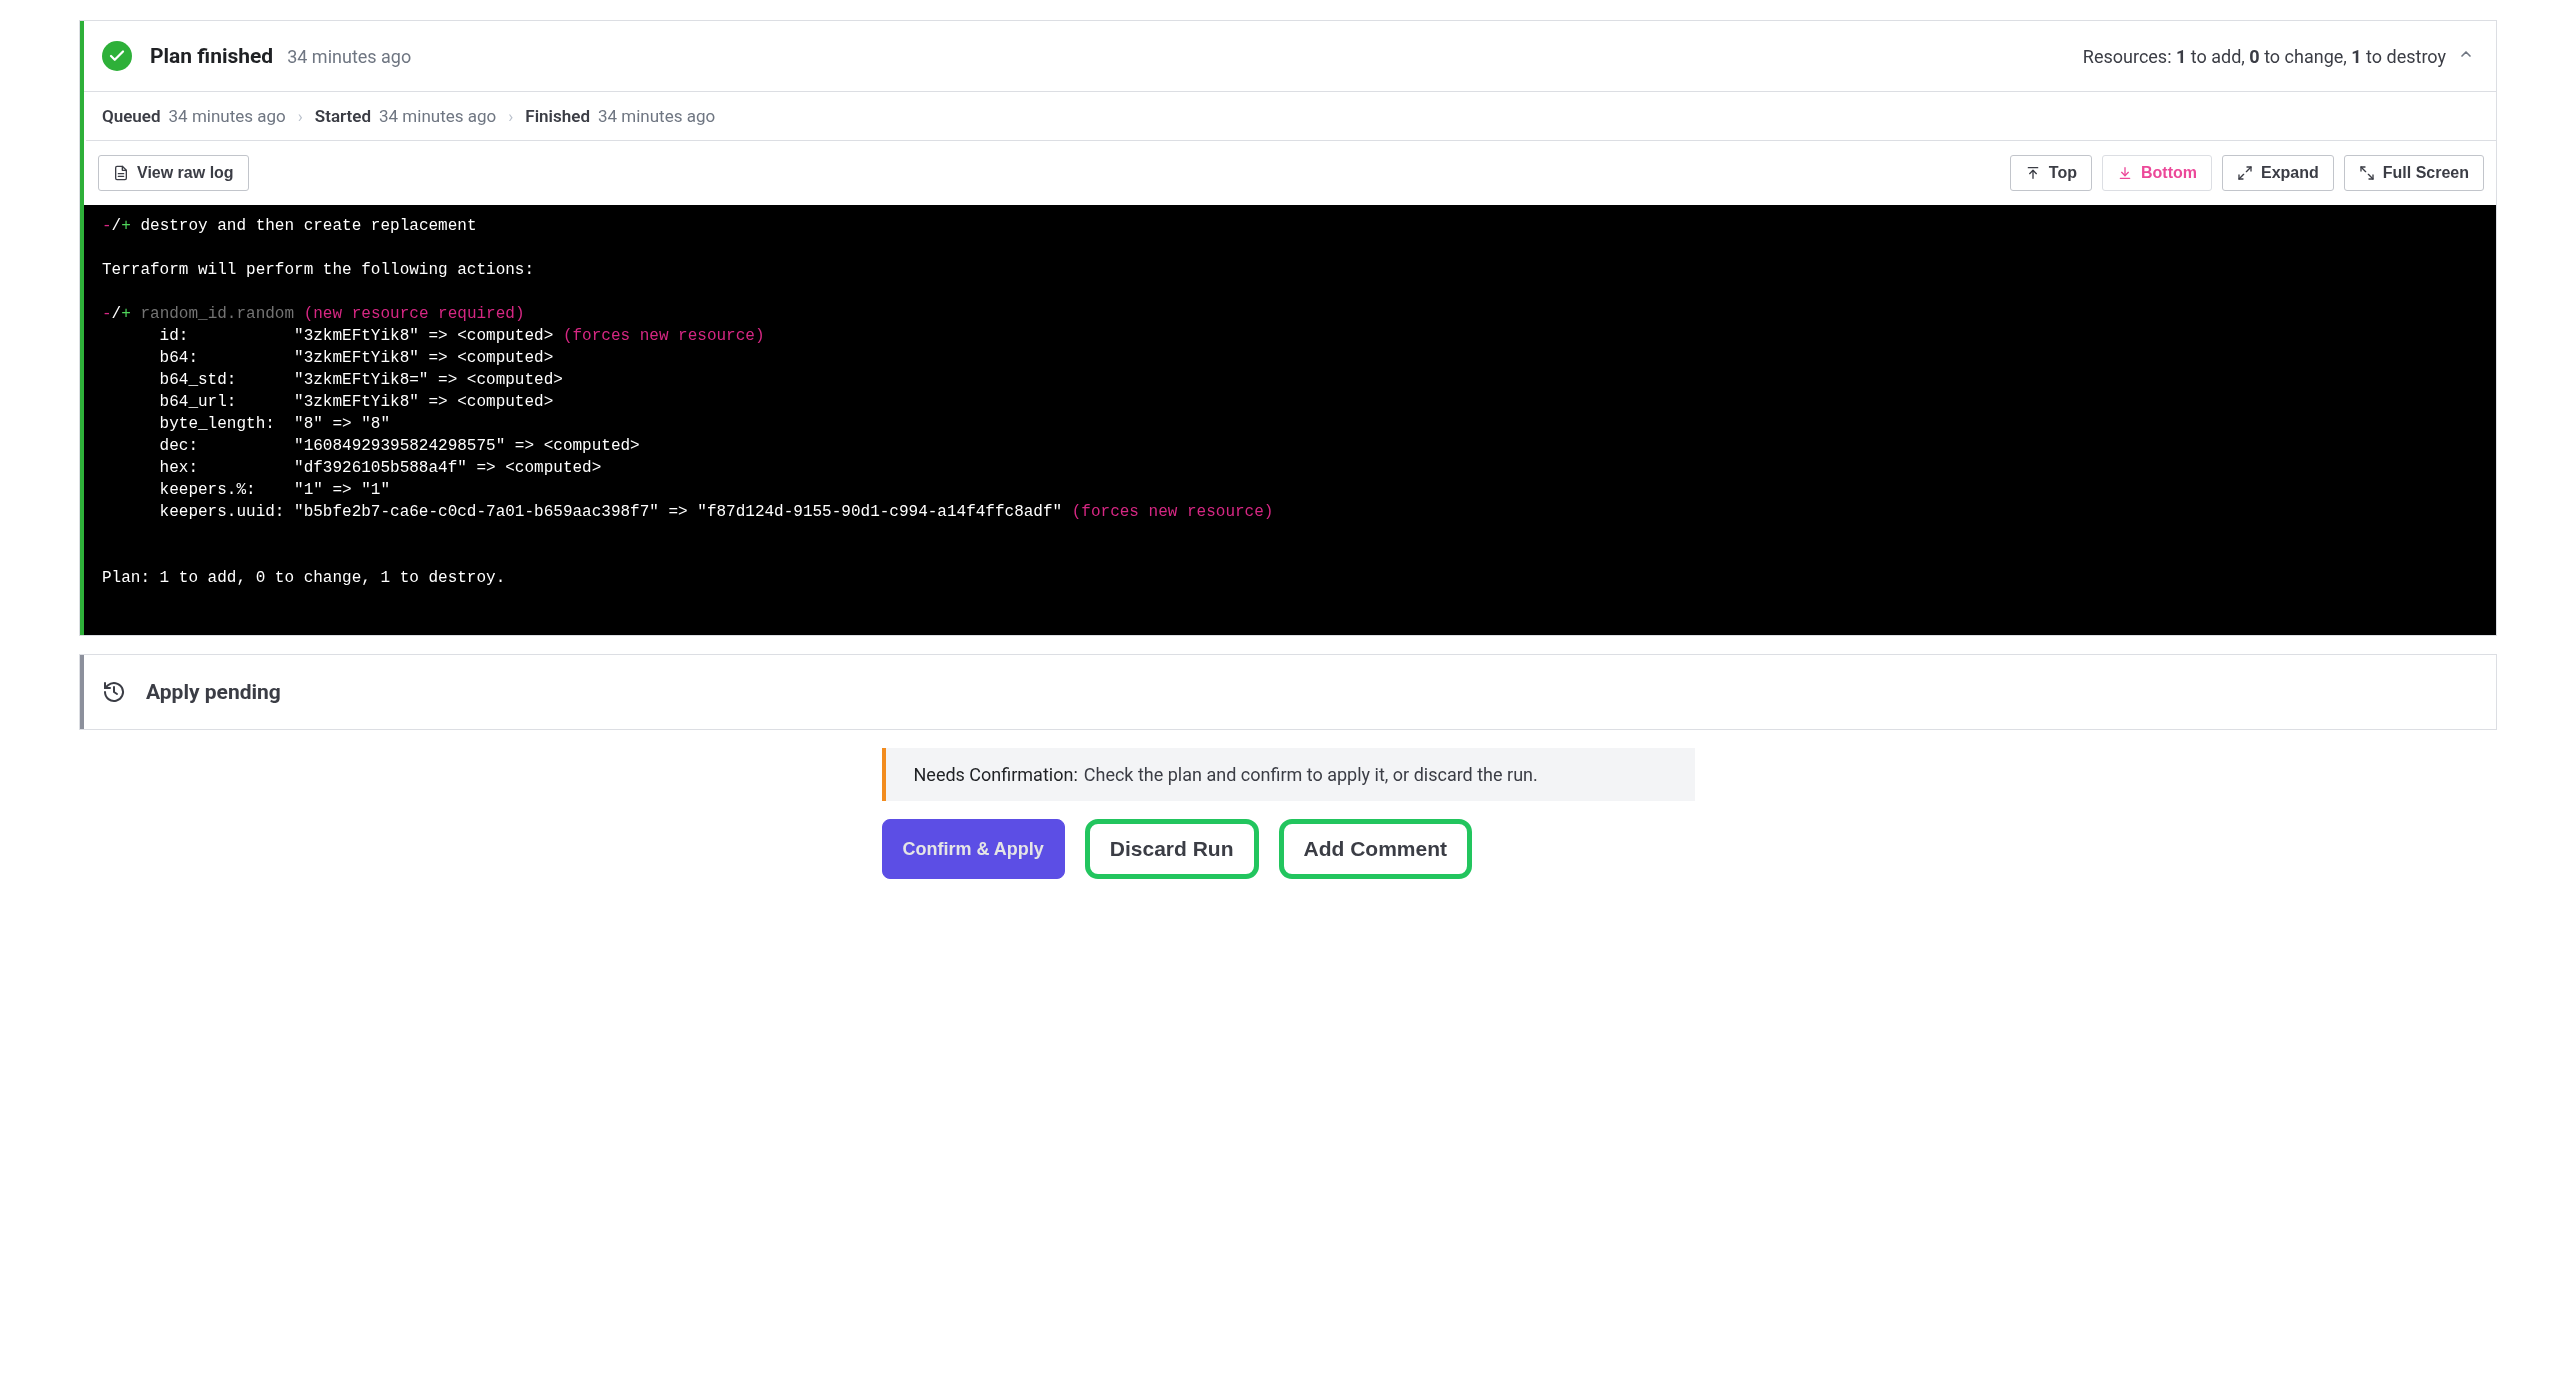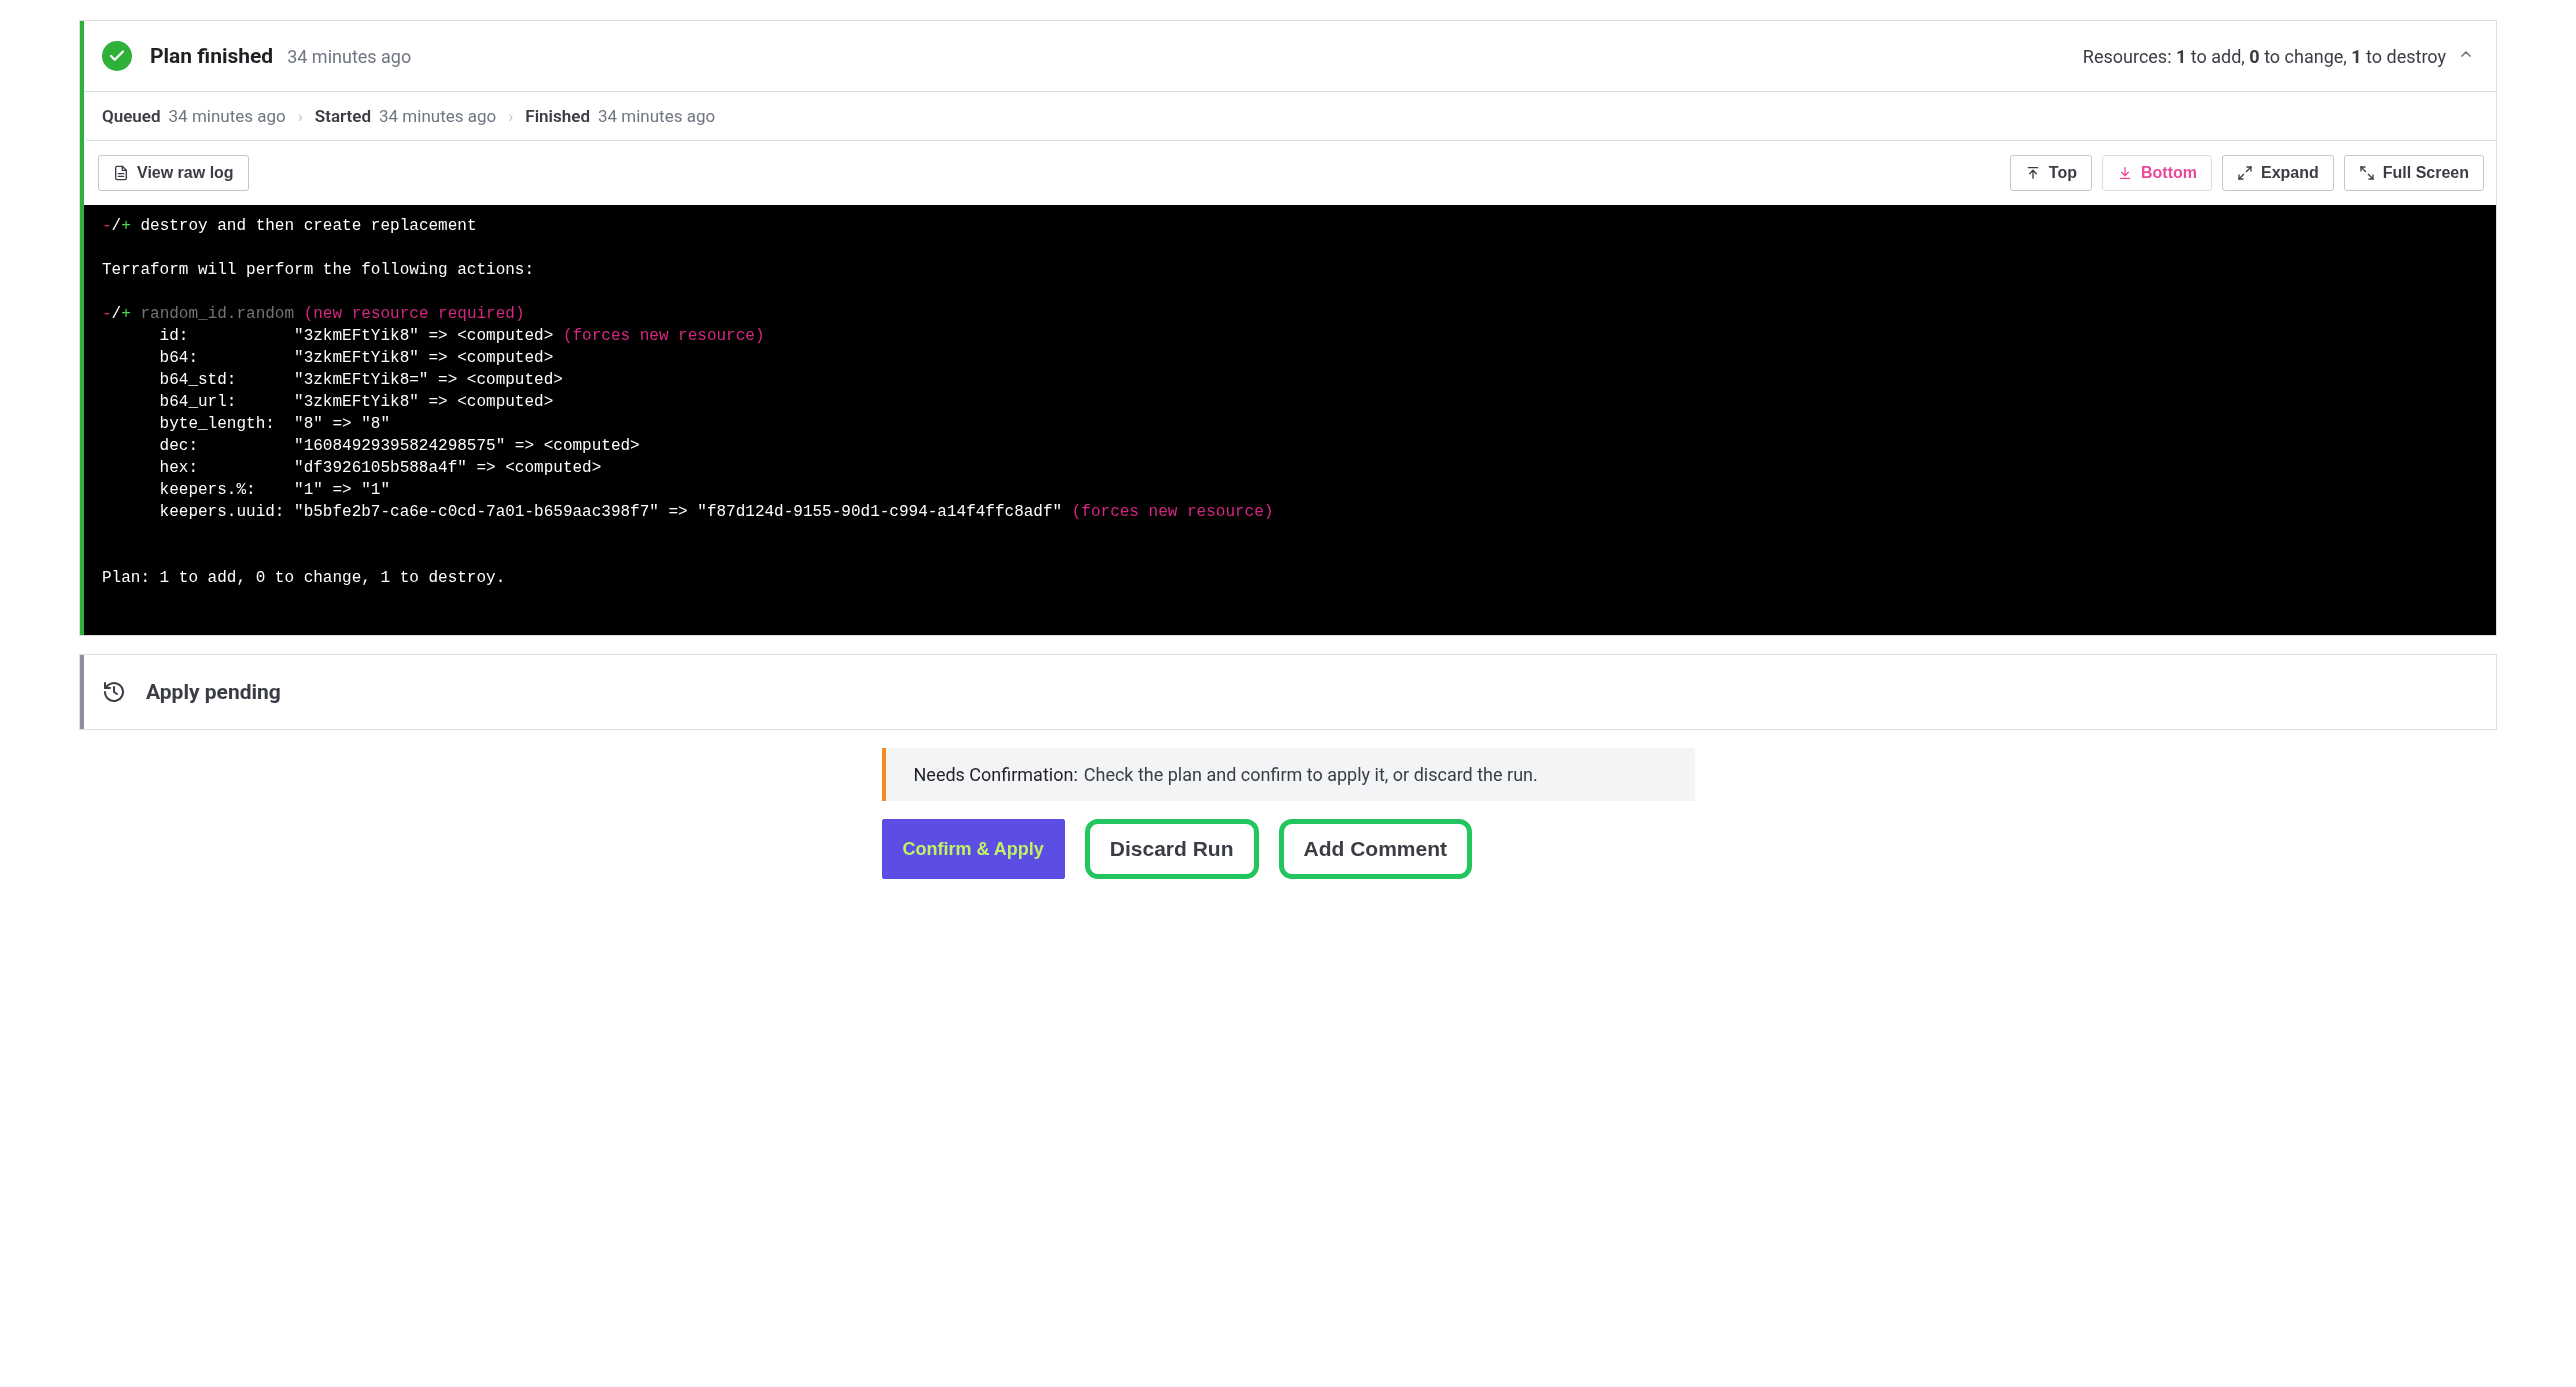--- a/index.html
+++ b/index.html
@@ -30,21 +30,21 @@
 .log .red { color: #d62783; }
 .log .green { color: #4fd65a; }
 .log .yellow { color: #737373; }
 .apply-header { display: flex; align-items: center; padding: 25px 22px; }
 .apply-icon { width: 24px; height: 24px; margin-right: 20px; color: #3b3d45; }
 .apply-title { font-size: 21px; font-weight: 700; color: #3b3d45; }
 .confirm-block { margin: 0 auto; max-width: 813px; }
 .alert { display: flex; align-items: center; padding: 16px 20px 16px 28px; background: #f3f4f6; border-left: 4px solid #f28c1f; font-size: 18px; color: #3b3d45; margin-bottom: 18px; position: relative; }
 .alert b { margin-right: 6px; font-weight: 400; color: #1f2124;}
 .actions { display: flex; gap: 20px; }
-.btn-primary { background: #5c4ee5; color: #bef264; border: 1px solid #5c4ee5; font-weight: 700; padding: 13px 20px; font-size: 18px; border-radius: 2px; cursor: pointer; }
+.btn-primary { background: #5c4ee5; color: #e5e5e5; border: 1px solid #5c4ee5; font-weight: 700; padding: 13px 20px; font-size: 18px; border-radius: 8px; cursor: pointer; }
 .btn-secondary { background: #fff; color: #3b3d45; border: 5px solid #22c55e; font-weight: 700; padding: 13px 20px; font-size: 21px; border-radius: 13px; cursor: pointer; }
 </style>
 </head>
 <body>
 
 <div class="panel plan-panel">
   <div class="stripe"></div>
 
   <div class="header-row">
     <div class="status-circle">

